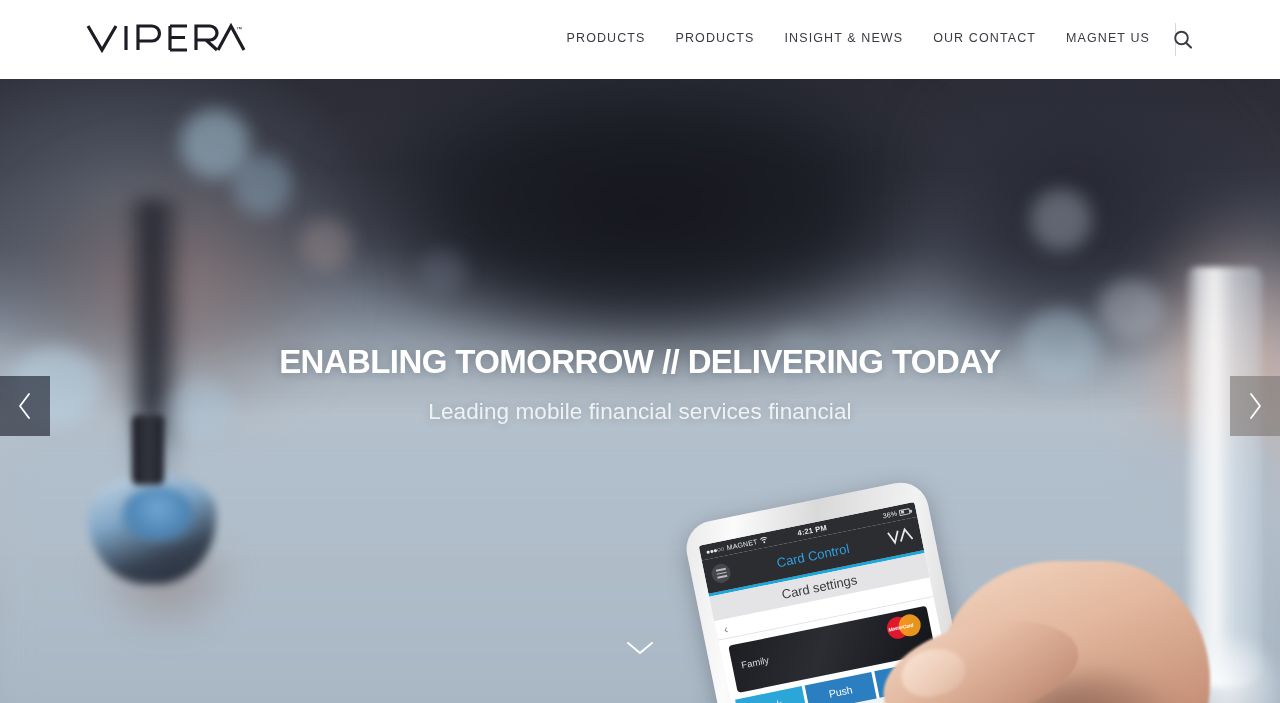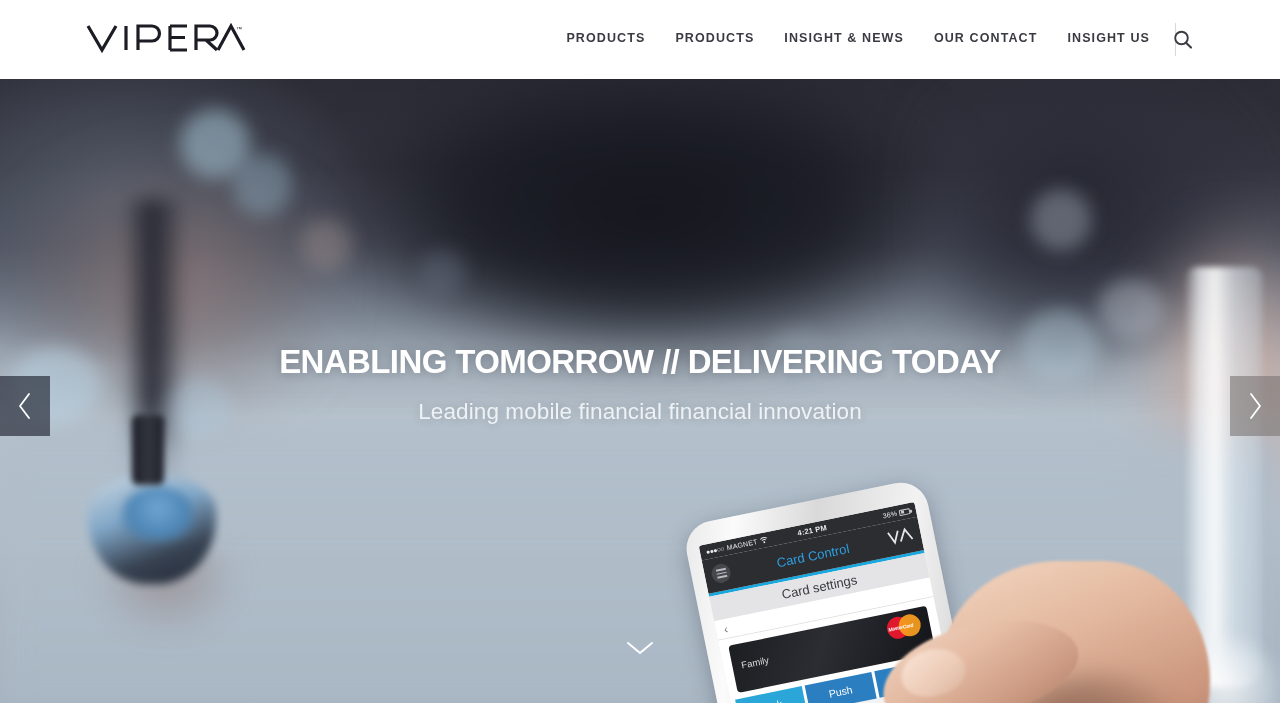--- a/index.html
+++ b/index.html
@@ -22,21 +22,21 @@
     position:absolute; left:86px; top:22px;
     height:34px; width:160px;
   }
   .logo svg{ display:block; }
   .nav{
     position:absolute; right:130px; top:31px;
     display:flex; align-items:center; gap:30px;
   }
   .nav-item{
     font-size:12.5px;
-    font-weight:bold;
+    font-weight:normal;
     letter-spacing:1.1px;
     color:#3a3a42;
     white-space:nowrap;
     cursor:pointer;
     text-decoration:none;
   }
   .nav-divider{
     position:absolute; right:104px; top:23px;
     width:1px; height:33px;
     background:#d8d8dc;
@@ -392,21 +392,21 @@
       </g>
       <text x="150" y="9" font-family="'Liberation Sans', sans-serif" font-size="6" fill="#1c1c24">™</text>
     </svg>
   </div>
 
   <nav class="nav">
     <a class="nav-item">PRODUCTS</a>
     <a class="nav-item">PRODUCTS</a>
     <a class="nav-item">INSIGHT &amp; NEWS</a>
     <a class="nav-item">OUR CONTACT</a>
-    <a class="nav-item">INSIGHT US</a>
+    <a class="nav-item">MAGNET US</a>
   </nav>
 
   <div class="nav-divider"></div>
 
   <div class="search-btn">
     <svg width="24" height="24" viewBox="0 0 24 24" aria-hidden="true">
       <circle cx="10.5" cy="10" r="6.3" fill="none" stroke="#3a3a42" stroke-width="1.9"></circle>
       <line x1="15" y1="14.8" x2="20" y2="19.6" stroke="#3a3a42" stroke-width="2.1" stroke-linecap="round"></line>
     </svg>
   </div>
@@ -515,21 +515,21 @@
   <div class="hand">
     <div class="palm"></div>
     <div class="finger-shadow"></div>
     <div class="thumb">
         <div class="thumb-nail"></div>
       </div>
   </div>
 
   <div class="hero-text">
     <div class="headline">ENABLING TOMORROW // DELIVERING TODAY</div>
-    <div class="subheadline">Leading mobile financial financial innovation</div>
+    <div class="subheadline">Leading mobile financial services financial</div>
   </div>
 
   <div class="arrow arrow-left">
     <svg width="18" height="30" viewBox="0 0 18 30" aria-hidden="true">
       <path d="M13 3 L4 15 L13 27" fill="none" stroke="#ffffff" stroke-width="1.8" stroke-linecap="round" stroke-linejoin="round"></path>
     </svg>
   </div>
   <div class="arrow arrow-right">
     <svg width="18" height="30" viewBox="0 0 18 30" aria-hidden="true">
       <path d="M5 3 L14 15 L5 27" fill="none" stroke="#ffffff" stroke-width="1.8" stroke-linecap="round" stroke-linejoin="round"></path>

